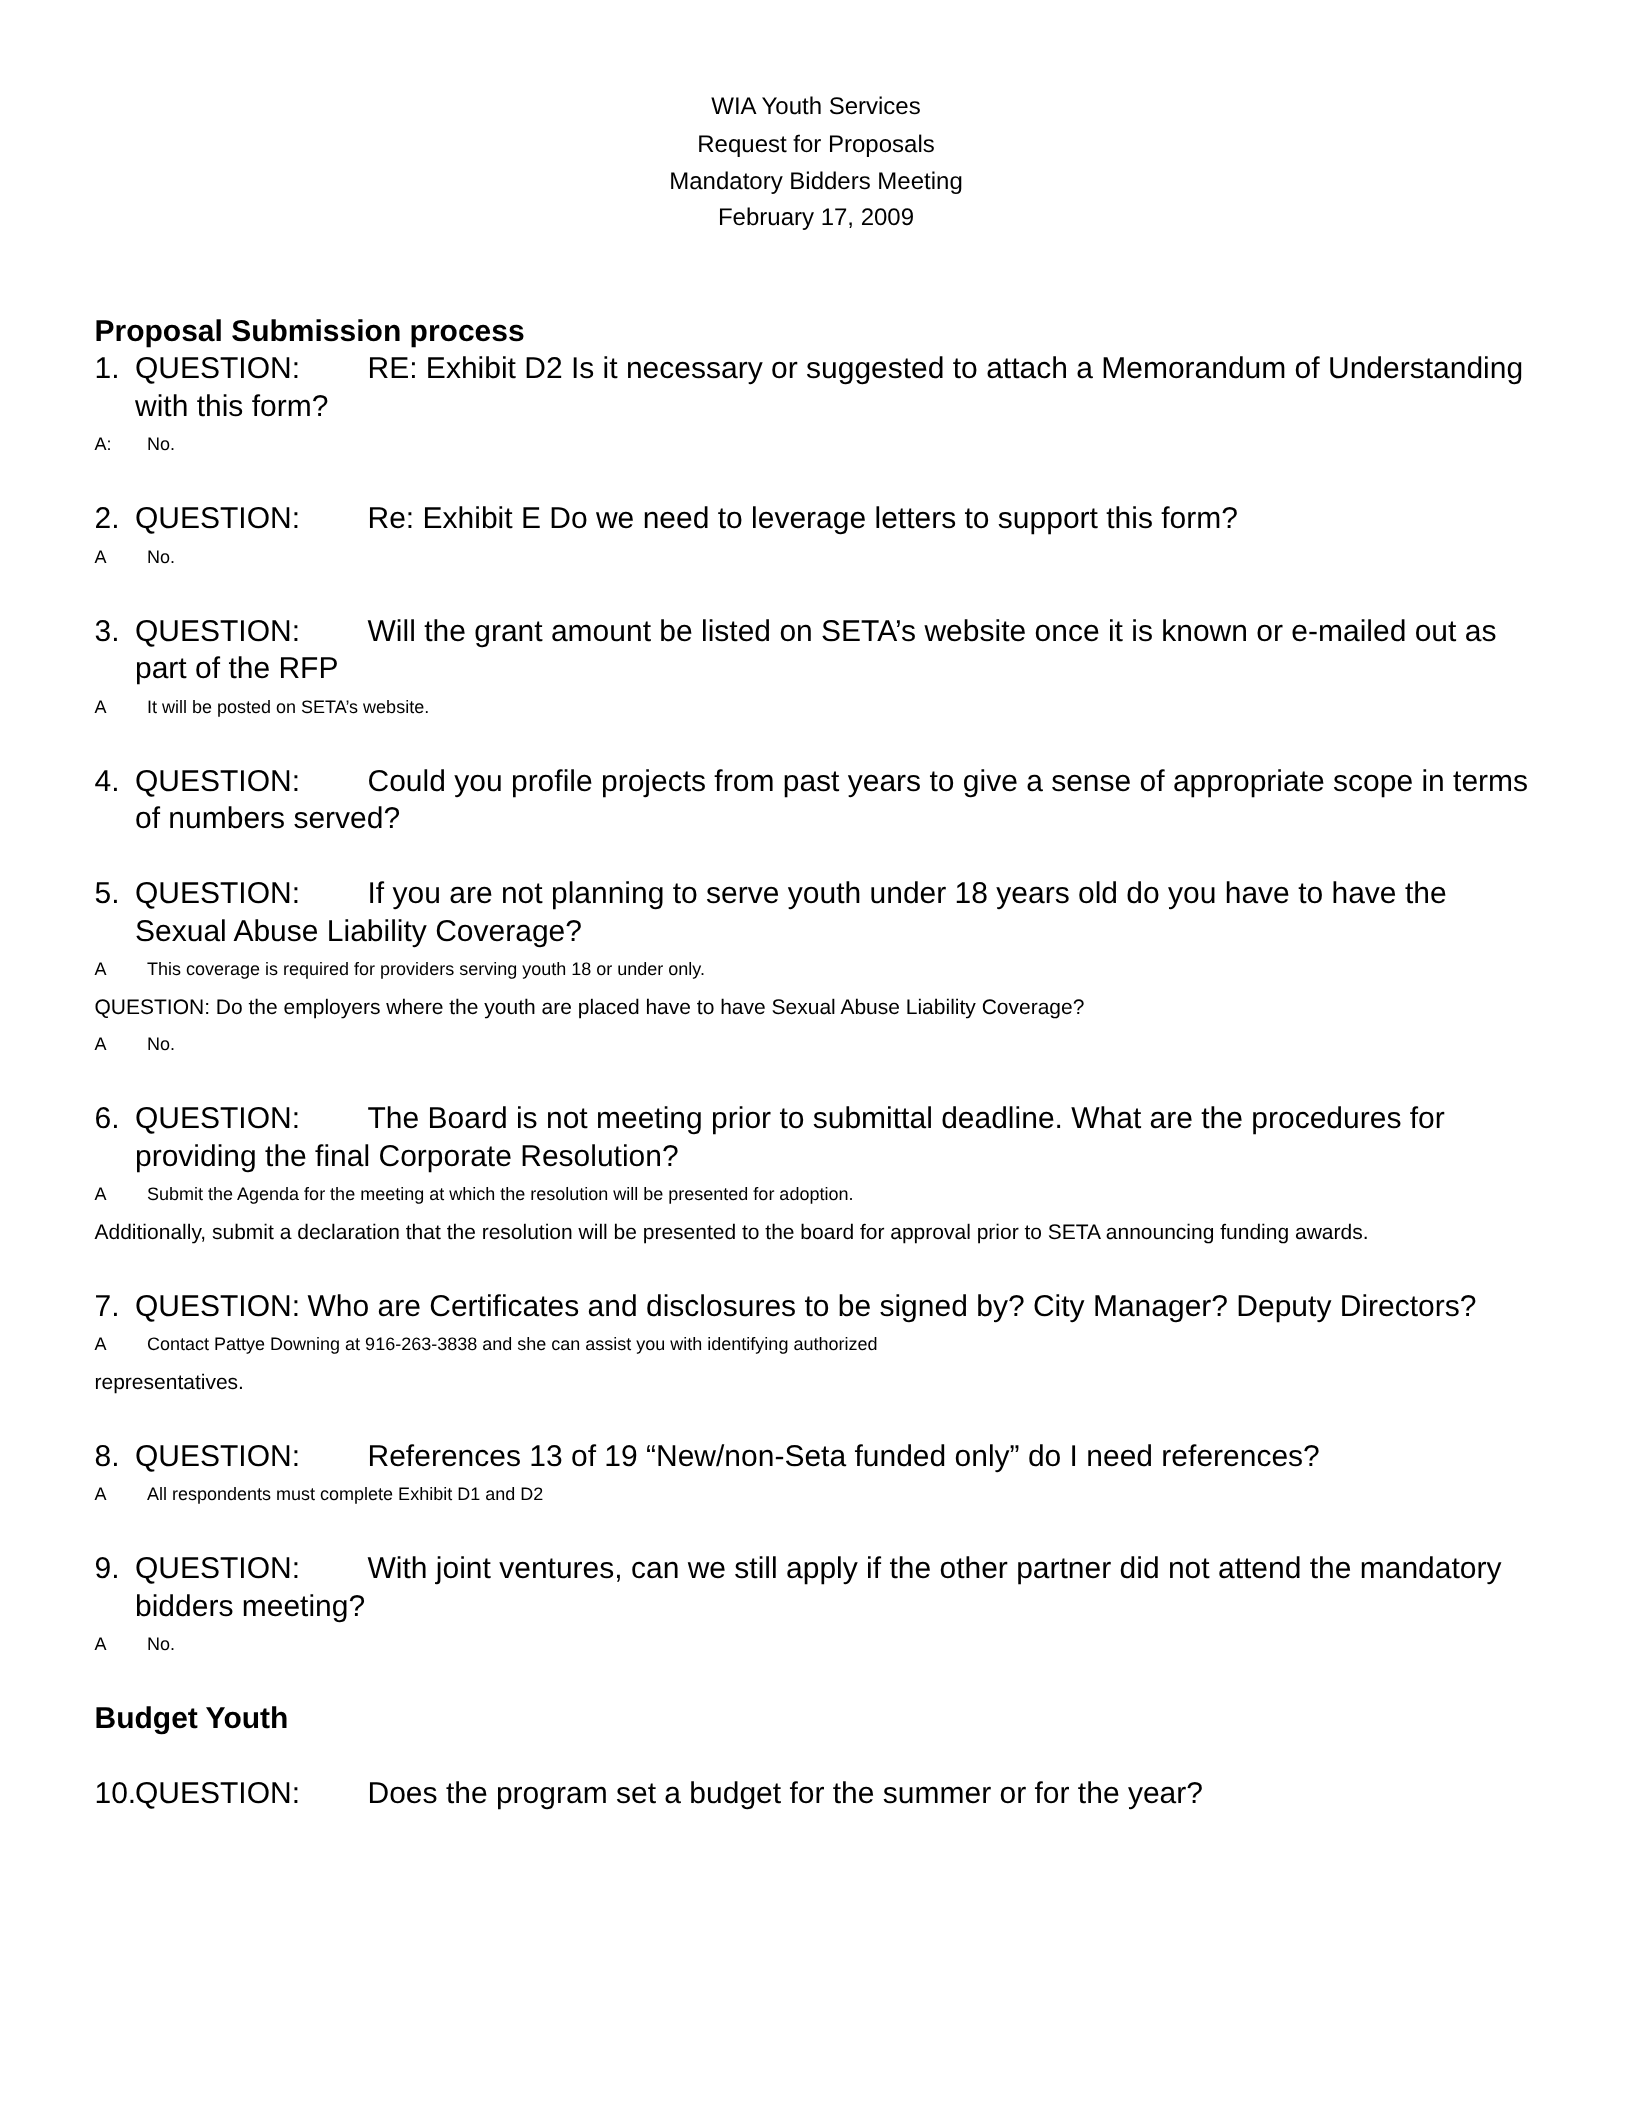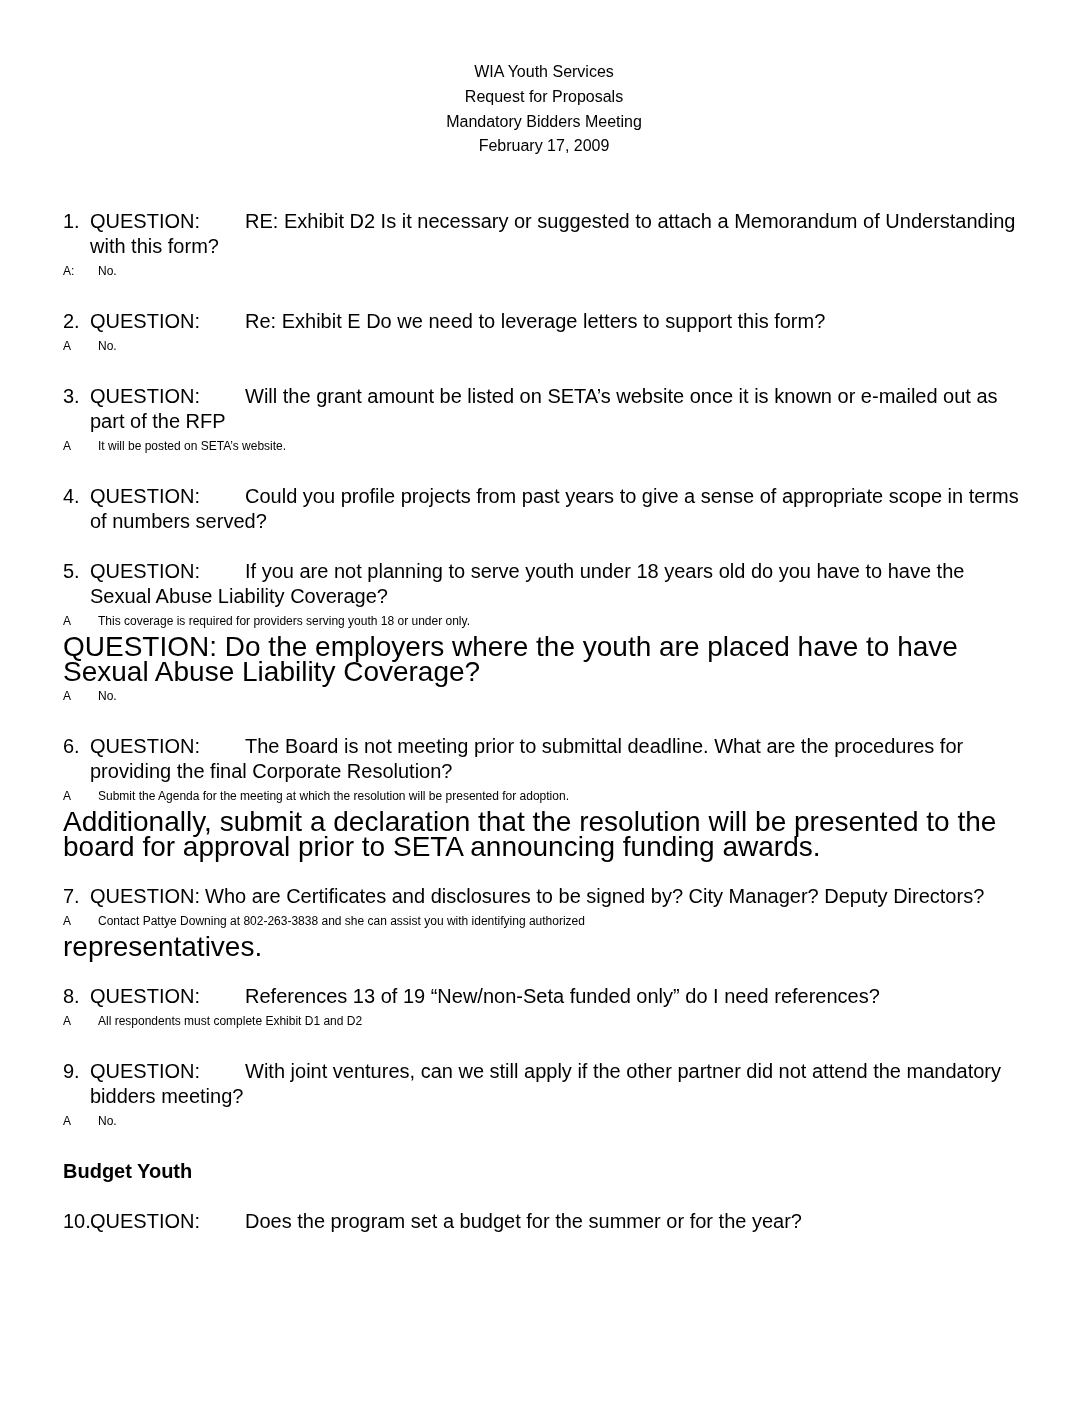--- a/index.html
+++ b/index.html
@@ -101,21 +101,21 @@
     display: inline-block;
     width: 35px;
     white-space: pre;
   }
   .a-body {
     white-space: normal;
   }
 
   
   .flow-line {
-    font-size: 28px;
+    font-size: 14px;
     line-height: 25px;
     margin: 0;
     padding: 0;
   }
 
   .blank-line {
     height: 25px;
     line-height: 25px;
     font-size: 20px;
   }
@@ -130,20 +130,21 @@
 
   <div class="doc-header">
     <span class="hline">WIA Youth Services</span>
     <span class="hline">Request for Proposals</span>
     <span class="hline">Mandatory Bidders Meeting</span>
     <span class="hline">February 17, 2009</span>
   </div>
 
   <div class="spacer-2"></div>
 
+  <div class="section-heading">Proposal Submission process</div>
 
   <div class="qa-list">
 
     <div class="qa-item">
       <div class="q-line">
         <span class="q-num">1.</span><span class="q-label">QUESTION:</span><span class="q-gap"></span><span class="q-body">RE: Exhibit D2 Is it necessary or suggested to attach a Memorandum of Understanding with this form?</span>
       </div>
       <div class="a-line">
         <span class="a-marker">A:</span><span class="a-body">No.</span>
       </div>
@@ -206,21 +207,21 @@
       <div class="flow-line">Additionally, submit a declaration that the resolution will be presented to the board for approval prior to SETA announcing funding awards.</div>
     </div>
 
     <div class="blank-line"></div>
 
     <div class="qa-item">
       <div class="q-line">
         <span class="q-num">7.</span><span class="q-label">QUESTION:</span><span class="q-gap narrow"></span><span class="q-body">Who are Certificates and disclosures to be signed by? City Manager? Deputy Directors?</span>
       </div>
       <div class="a-line">
-        <span class="a-marker">A</span><span class="a-body">Contact Pattye Downing at 802-263-3838 and she can assist you with identifying authorized</span>
+        <span class="a-marker">A</span><span class="a-body">Contact Pattye Downing at 916-263-3838 and she can assist you with identifying authorized</span>
       </div>
       <div class="flow-line">representatives.</div>
     </div>
 
     <div class="blank-line"></div>
 
     <div class="qa-item">
       <div class="q-line">
         <span class="q-num">8.</span><span class="q-label">QUESTION:</span><span class="q-gap"></span><span class="q-body">References 13 of 19 “New/non-Seta funded only” do I need references?</span>
       </div>

